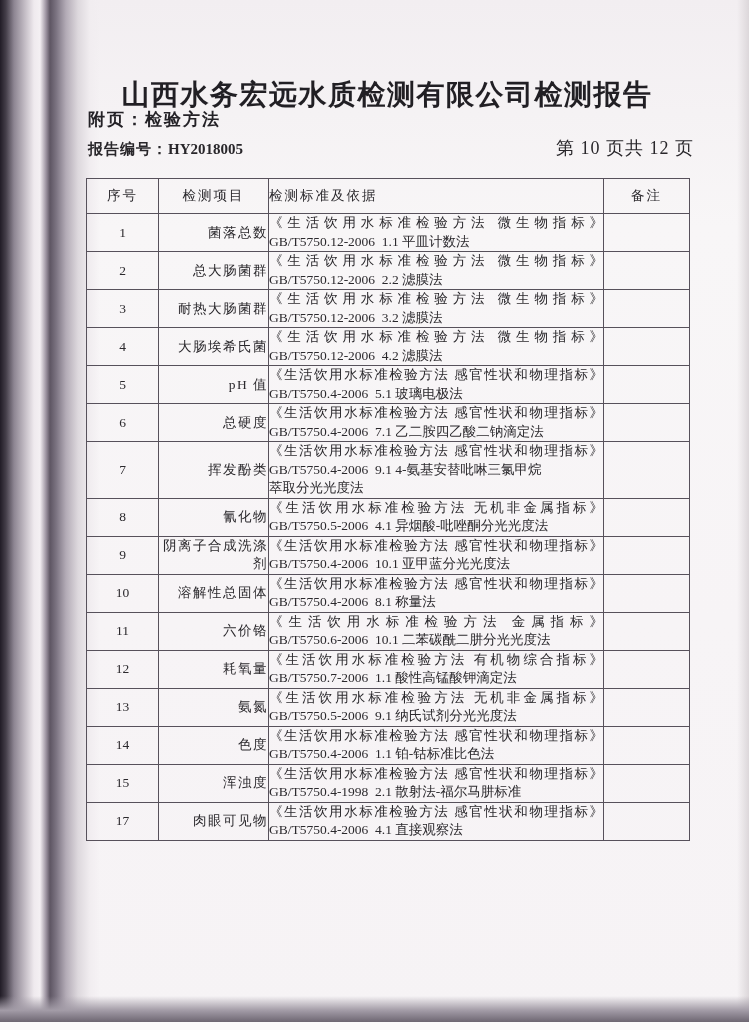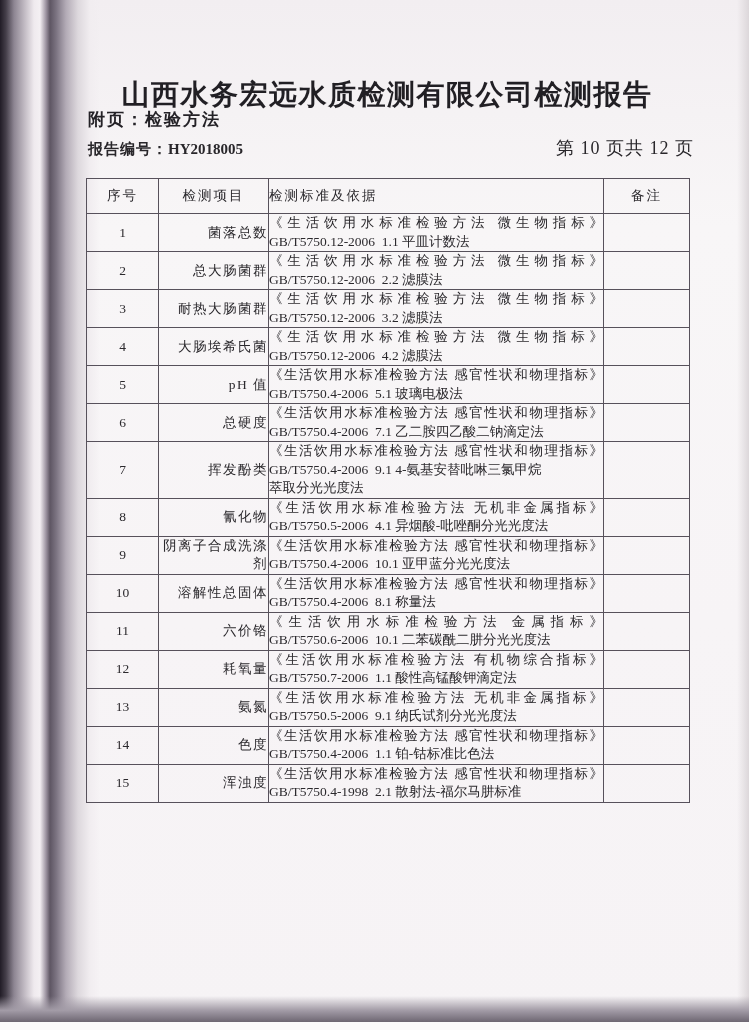--- a/index.html
+++ b/index.html
@@ -290,18 +290,27 @@
         </tr>
         <tr>
           <td class="col-no">15</td>
           <td class="col-item">浑浊度</td>
           <td class="col-standard">
             <div class="std-line justify">《生活饮用水标准检验方法 感官性状和物理指标》</div>
             <div class="std-line">GB/T5750.4-1998  2.1 散射法-福尔马肼标准</div>
           </td>
           <td class="col-remark"></td>
         </tr>
+        <tr>
+          <td class="col-no">17</td>
+          <td class="col-item">肉眼可见物</td>
+          <td class="col-standard">
+            <div class="std-line justify">《生活饮用水标准检验方法 感官性状和物理指标》</div>
+            <div class="std-line">GB/T5750.4-2006  4.1 直接观察法</div>
+          </td>
+          <td class="col-remark"></td>
+        </tr>
       </tbody>
   </table>
 
   <div class="bottom-shadow"></div>
   <div class="bottom-strip"></div>
 </div>
 
 </body></html>

